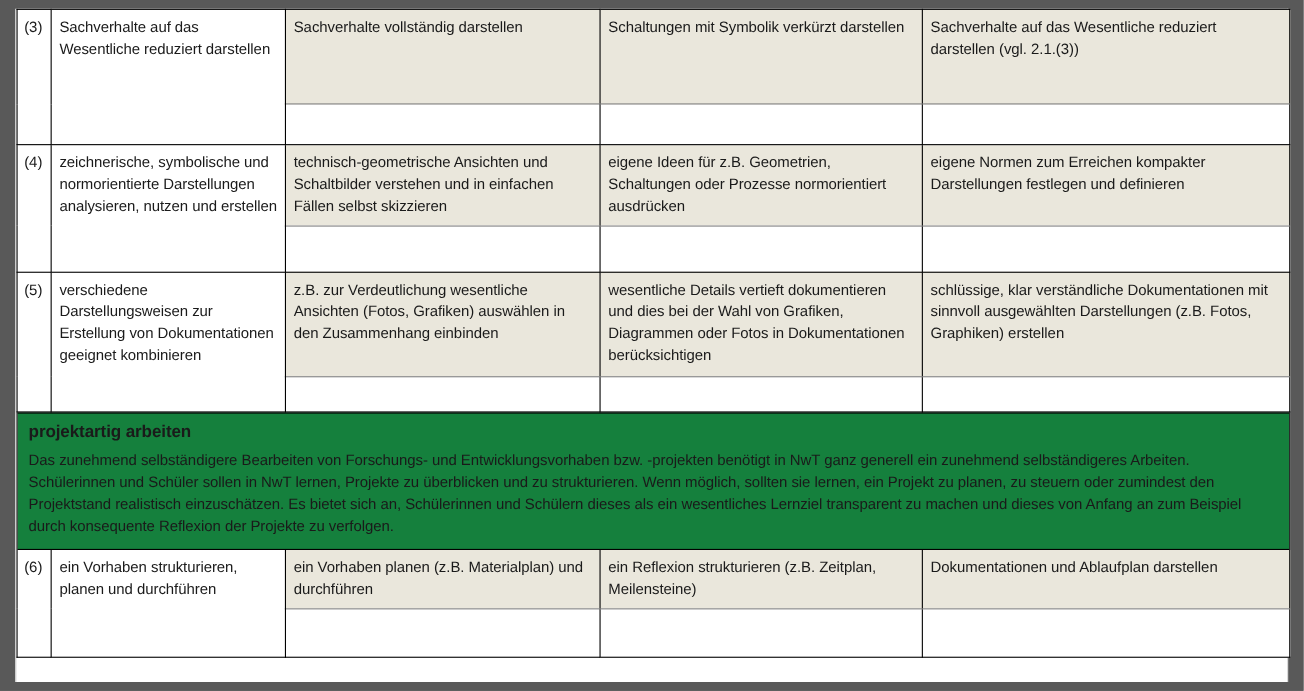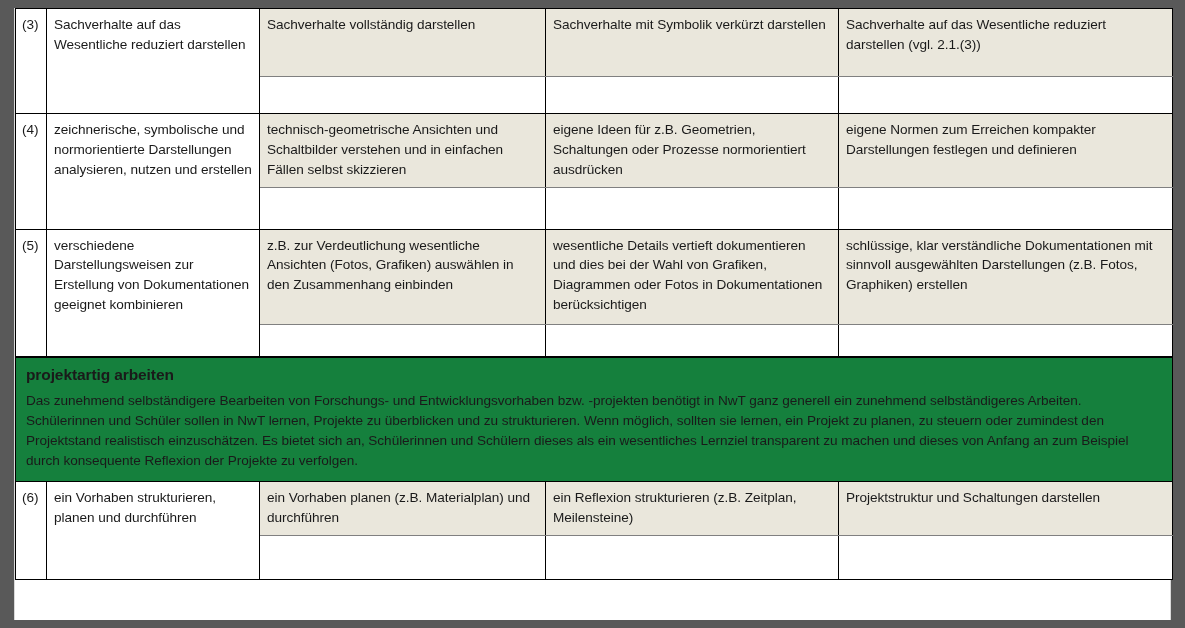--- a/index.html
+++ b/index.html
@@ -112,25 +112,25 @@
       </colgroup>
       <tbody>
 
         <tr>
           <td rowspan="2" class="b-top b-bottom b-left b-right" style="height:68px;">
             <div class="cell cell-index">(3)</div>
           </td>
           <td rowspan="2" class="b-top b-bottom b-right">
             <div class="cell">Sachverhalte auf das Wesentliche reduziert darstellen</div>
           </td>
-          <td class="b-top b-bottom-thin b-right fill-beige" style="height:68px;">
+          <td class="b-top b-bottom-thin b-right fill-beige" style="height:86px;">
             <div class="cell">Sachverhalte vollständig darstellen</div>
           </td>
           <td class="b-top b-bottom-thin b-right fill-beige">
-            <div class="cell">Sachverhalte mit Symbolik verkürzt darstellen</div>
+            <div class="cell">Schaltungen mit Symbolik verkürzt darstellen</div>
           </td>
           <td class="b-top b-bottom-thin b-right fill-beige">
             <div class="cell">Sachverhalte auf das Wesentliche reduziert darstellen (vgl. 2.1.(3))</div>
           </td>
         </tr>
         <tr>
           <td class="b-bottom b-right fill-white" style="height:37px;">
             <div class="cell"></div>
           </td>
           <td class="b-bottom b-right fill-white">
@@ -215,21 +215,21 @@
           <td rowspan="2" class="b-bottom b-right">
             <div class="cell">ein Vorhaben strukturieren, planen und durchführen</div>
           </td>
           <td class="b-bottom-thin b-right fill-beige" style="height:52px;">
             <div class="cell">ein Vorhaben planen (z.B. Materialplan) und durchführen</div>
           </td>
           <td class="b-bottom-thin b-right fill-beige">
             <div class="cell">ein Reflexion strukturieren (z.B. Zeitplan, Meilensteine)</div>
           </td>
           <td class="b-bottom-thin b-right fill-beige">
-            <div class="cell">Projektstruktur und Schaltungen darstellen</div>
+            <div class="cell">Dokumentationen und Ablaufplan darstellen</div>
           </td>
         </tr>
         <tr>
           <td class="b-bottom b-right fill-white" style="height:44px;">
             <div class="cell"></div>
           </td>
           <td class="b-bottom b-right fill-white">
             <div class="cell"></div>
           </td>
           <td class="b-bottom b-right fill-white">

